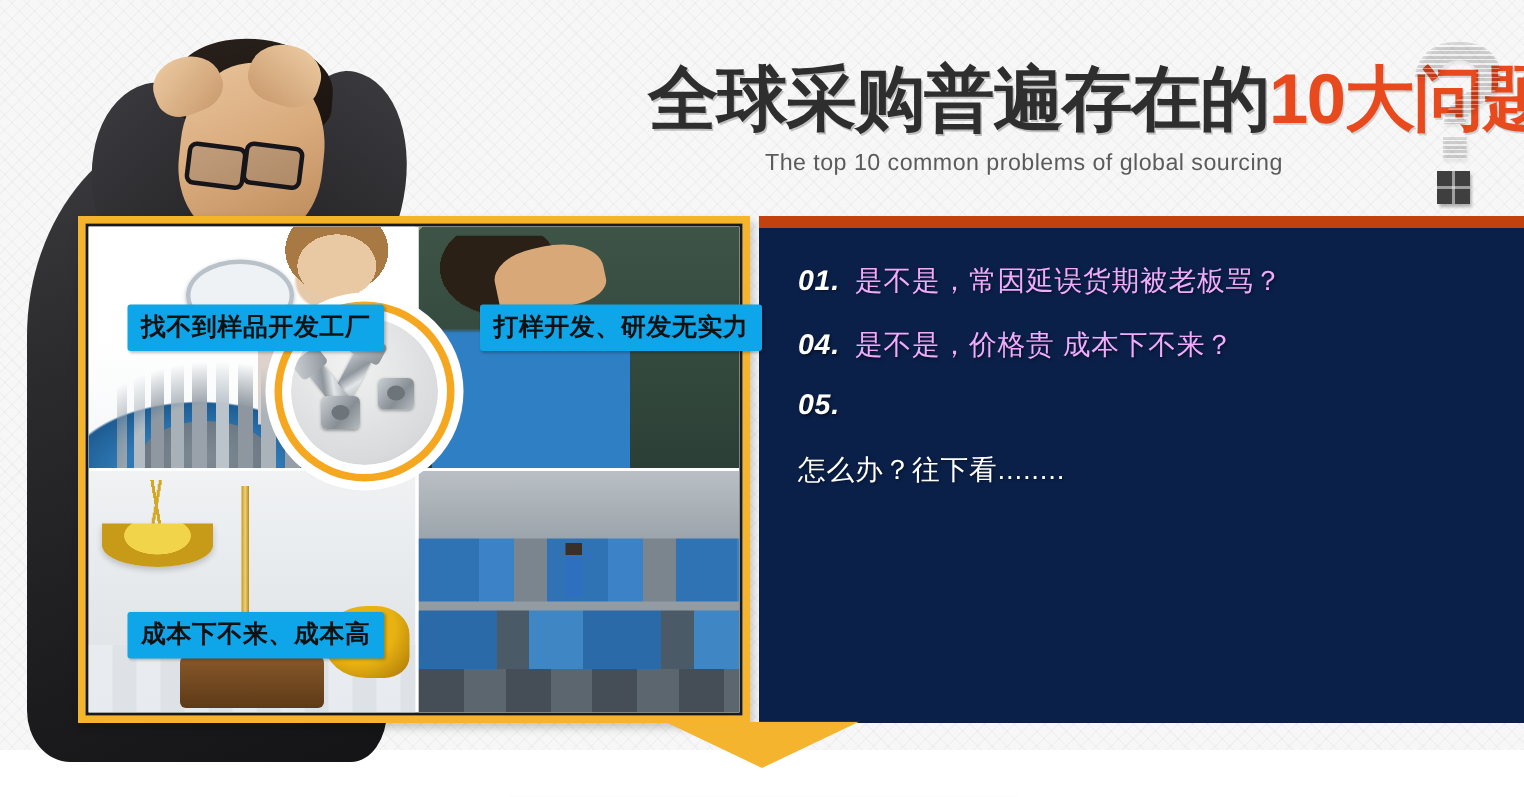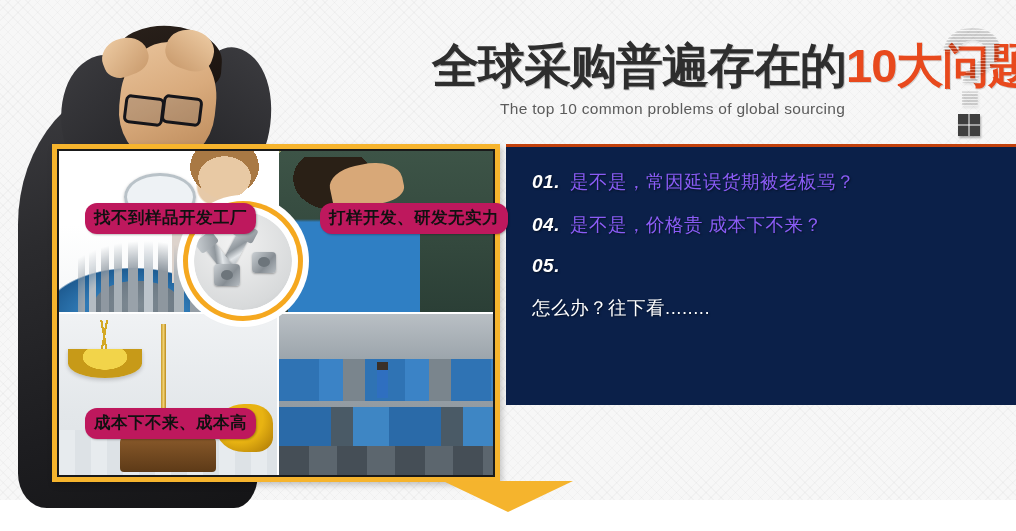--- a/index.html
+++ b/index.html
@@ -27,21 +27,21 @@
   .title-line{white-space:nowrap;line-height:1;}
   .title-dark{
     font-size:47px;font-weight:bold;color:#2e2e2e;letter-spacing:-1px;
     text-shadow:1px 1px 0 rgba(0,0,0,0.22);
   }
   .title-orange{
     font-size:47px;font-weight:bold;color:#e8491d;letter-spacing:-1px;
     text-shadow:1px 1px 0 rgba(0,0,0,0.15);
   }
   .subtitle{
-    position:absolute;left:68px;top:58px;
+    position:absolute;left:78px;top:58px;
     font-size:15.5px;color:#5b5b5b;letter-spacing:0.3px;white-space:nowrap;
   }
 
   
   .qmark-wrap{position:absolute;left:938px;top:18px;width:72px;height:118px;}
   .qmark{
     position:absolute;left:0;top:-6px;
     font-size:112px;font-weight:bold;line-height:1;
     color:#3a3a3a;
     background-image:repeating-linear-gradient(0deg,
@@ -192,47 +192,47 @@
        background:linear-gradient(130deg,#cbd0d4,#878e94 60%,#b6bcc1);
        box-shadow:0 1px 2px rgba(0,0,0,.3);}
   .nut1{left:20px;top:52px;width:26px;height:22px;}
   .nut1::after{content:"";position:absolute;left:7px;top:6px;width:12px;height:10px;border-radius:50%;background:#6d757b;}
   .nut2{left:58px;top:40px;width:24px;height:21px;}
   .nut2::after{content:"";position:absolute;left:6px;top:5px;width:12px;height:10px;border-radius:50%;background:#6d757b;}
 
   
   .tag{
     position:absolute;z-index:6;
-    background:#be185d;color:#111111;
+    background:#0ea5e9;color:#111111;
     font-size:16.5px;font-weight:bold;
     padding:4px 9px 5px 9px;white-space:nowrap;
-    border-radius:12px;letter-spacing:0.5px;
+    border-radius:2px;letter-spacing:0.5px;
     box-shadow:1px 1px 2px rgba(0,0,0,.25);
   }
   .tag-tl{left:85px;top:203px;}
   .tag-tr{left:320px;top:203px;}
   .tag-bl{left:85px;top:408px;}
   .tag-br{left:320px;top:408px;}
 
   
   .panel{
-    position:absolute;left:506px;top:144px;width:510px;height:261px;
+    position:absolute;left:506px;top:144px;width:510px;height:338px;
     background:#0b2049;
-    border-top:3px solid #c2410c;
+    border-top:8px solid #c2410c;
     box-sizing:border-box;
   }
   .list{position:absolute;left:26px;top:22px;right:16px;}
   .item{display:flex;align-items:baseline;margin-bottom:18px;}
   .num{
     font-size:19px;font-style:italic;font-weight:bold;color:#ffffff;
     margin-right:10px;letter-spacing:0.5px;flex:0 0 auto;
     text-shadow:1px 1px 2px rgba(0,0,0,.5);
   }
   .txt{
-    font-size:18.5px;color:#8b5cf6;white-space:nowrap;letter-spacing:0.5px;
+    font-size:18.5px;color:#f0abfc;white-space:nowrap;letter-spacing:0.5px;
     text-shadow:1px 1px 2px rgba(0,0,0,.5);
   }
   .footnote{
     margin-top:4px;font-size:18.5px;color:#ffffff;letter-spacing:0.5px;
     text-shadow:1px 1px 2px rgba(0,0,0,.5);
   }
 
   
   .arrow{
     position:absolute;left:443px;top:481px;width:130px;height:31px;

